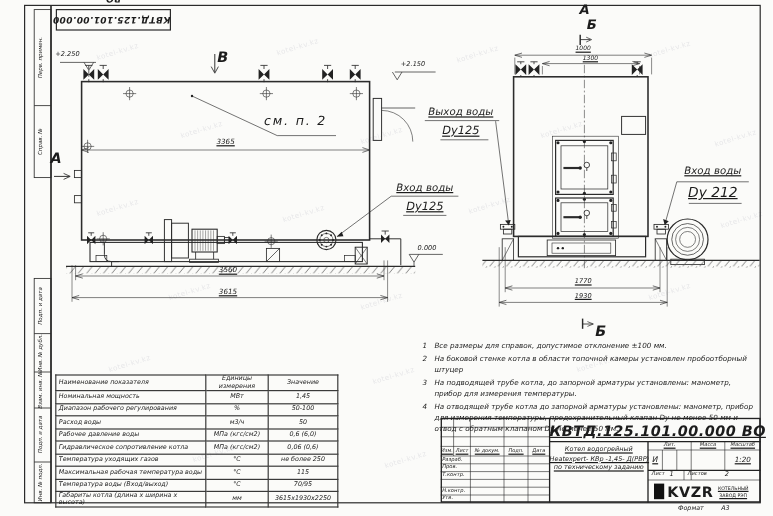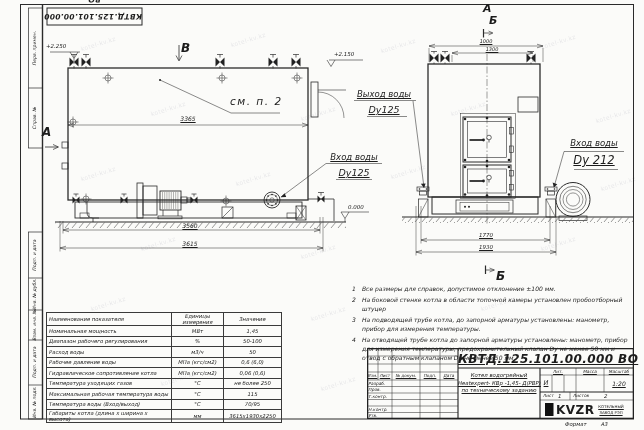--- a/index.html
+++ b/index.html
@@ -253,21 +253,21 @@
   <div class="vlab" style="left:-5px;top:112px">Справ. №</div>
   <div class="vlab" style="left:-5px;top:249px">Подп. и дата</div>
   <div class="vlab" style="left:-5px;top:288px">Инв. № дубл.</div>
   <div class="vlab" style="left:-5px;top:319px">Взам. инв. №</div>
   <div class="vlab" style="left:-5px;top:356px">Подп. и дата</div>
   <div class="vlab" style="left:-5px;top:396px">Инв. № подл.</div>
 
   <span class="t" style="left:46px;top:44px;font-size:5.5px">+2.250</span>
   <span class="t b" style="left:181px;top:42px;font-size:12px">В</span>
   <span class="t b" style="left:42px;top:126px;font-size:12px">А</span>
-  <span class="t" style="left:230px;top:96px;font-size:10.5px;letter-spacing:1.5px">см. п. 2</span>
+  <span class="t" style="left:220px;top:96px;font-size:10.5px;letter-spacing:1.5px">см. п. 2</span>
   <span class="t c" style="left:170px;top:116px;width:36px;font-size:6px">3365</span>
   <span class="t c" style="left:172px;top:222.5px;width:36px;font-size:6px">3560</span>
   <span class="t c" style="left:172px;top:240.5px;width:36px;font-size:6px">3615</span>
 
   <span class="t c" style="left:352px;top:90px;width:64px;font-size:8.5px">Выход воды</span>
   <span class="t c" style="left:362px;top:105px;width:44px;font-size:9.5px">Dy125</span>
   <span class="t c" style="left:326px;top:153px;width:56px;font-size:8.5px">Вход воды</span>
   <span class="t c" style="left:326px;top:168px;width:56px;font-size:9.5px">Dy125</span>
   <span class="t c" style="left:564px;top:139px;width:60px;font-size:8.5px">Вход воды</span>
   <span class="t c" style="left:566px;top:155px;width:56px;font-size:11.5px">Dy 212</span>

